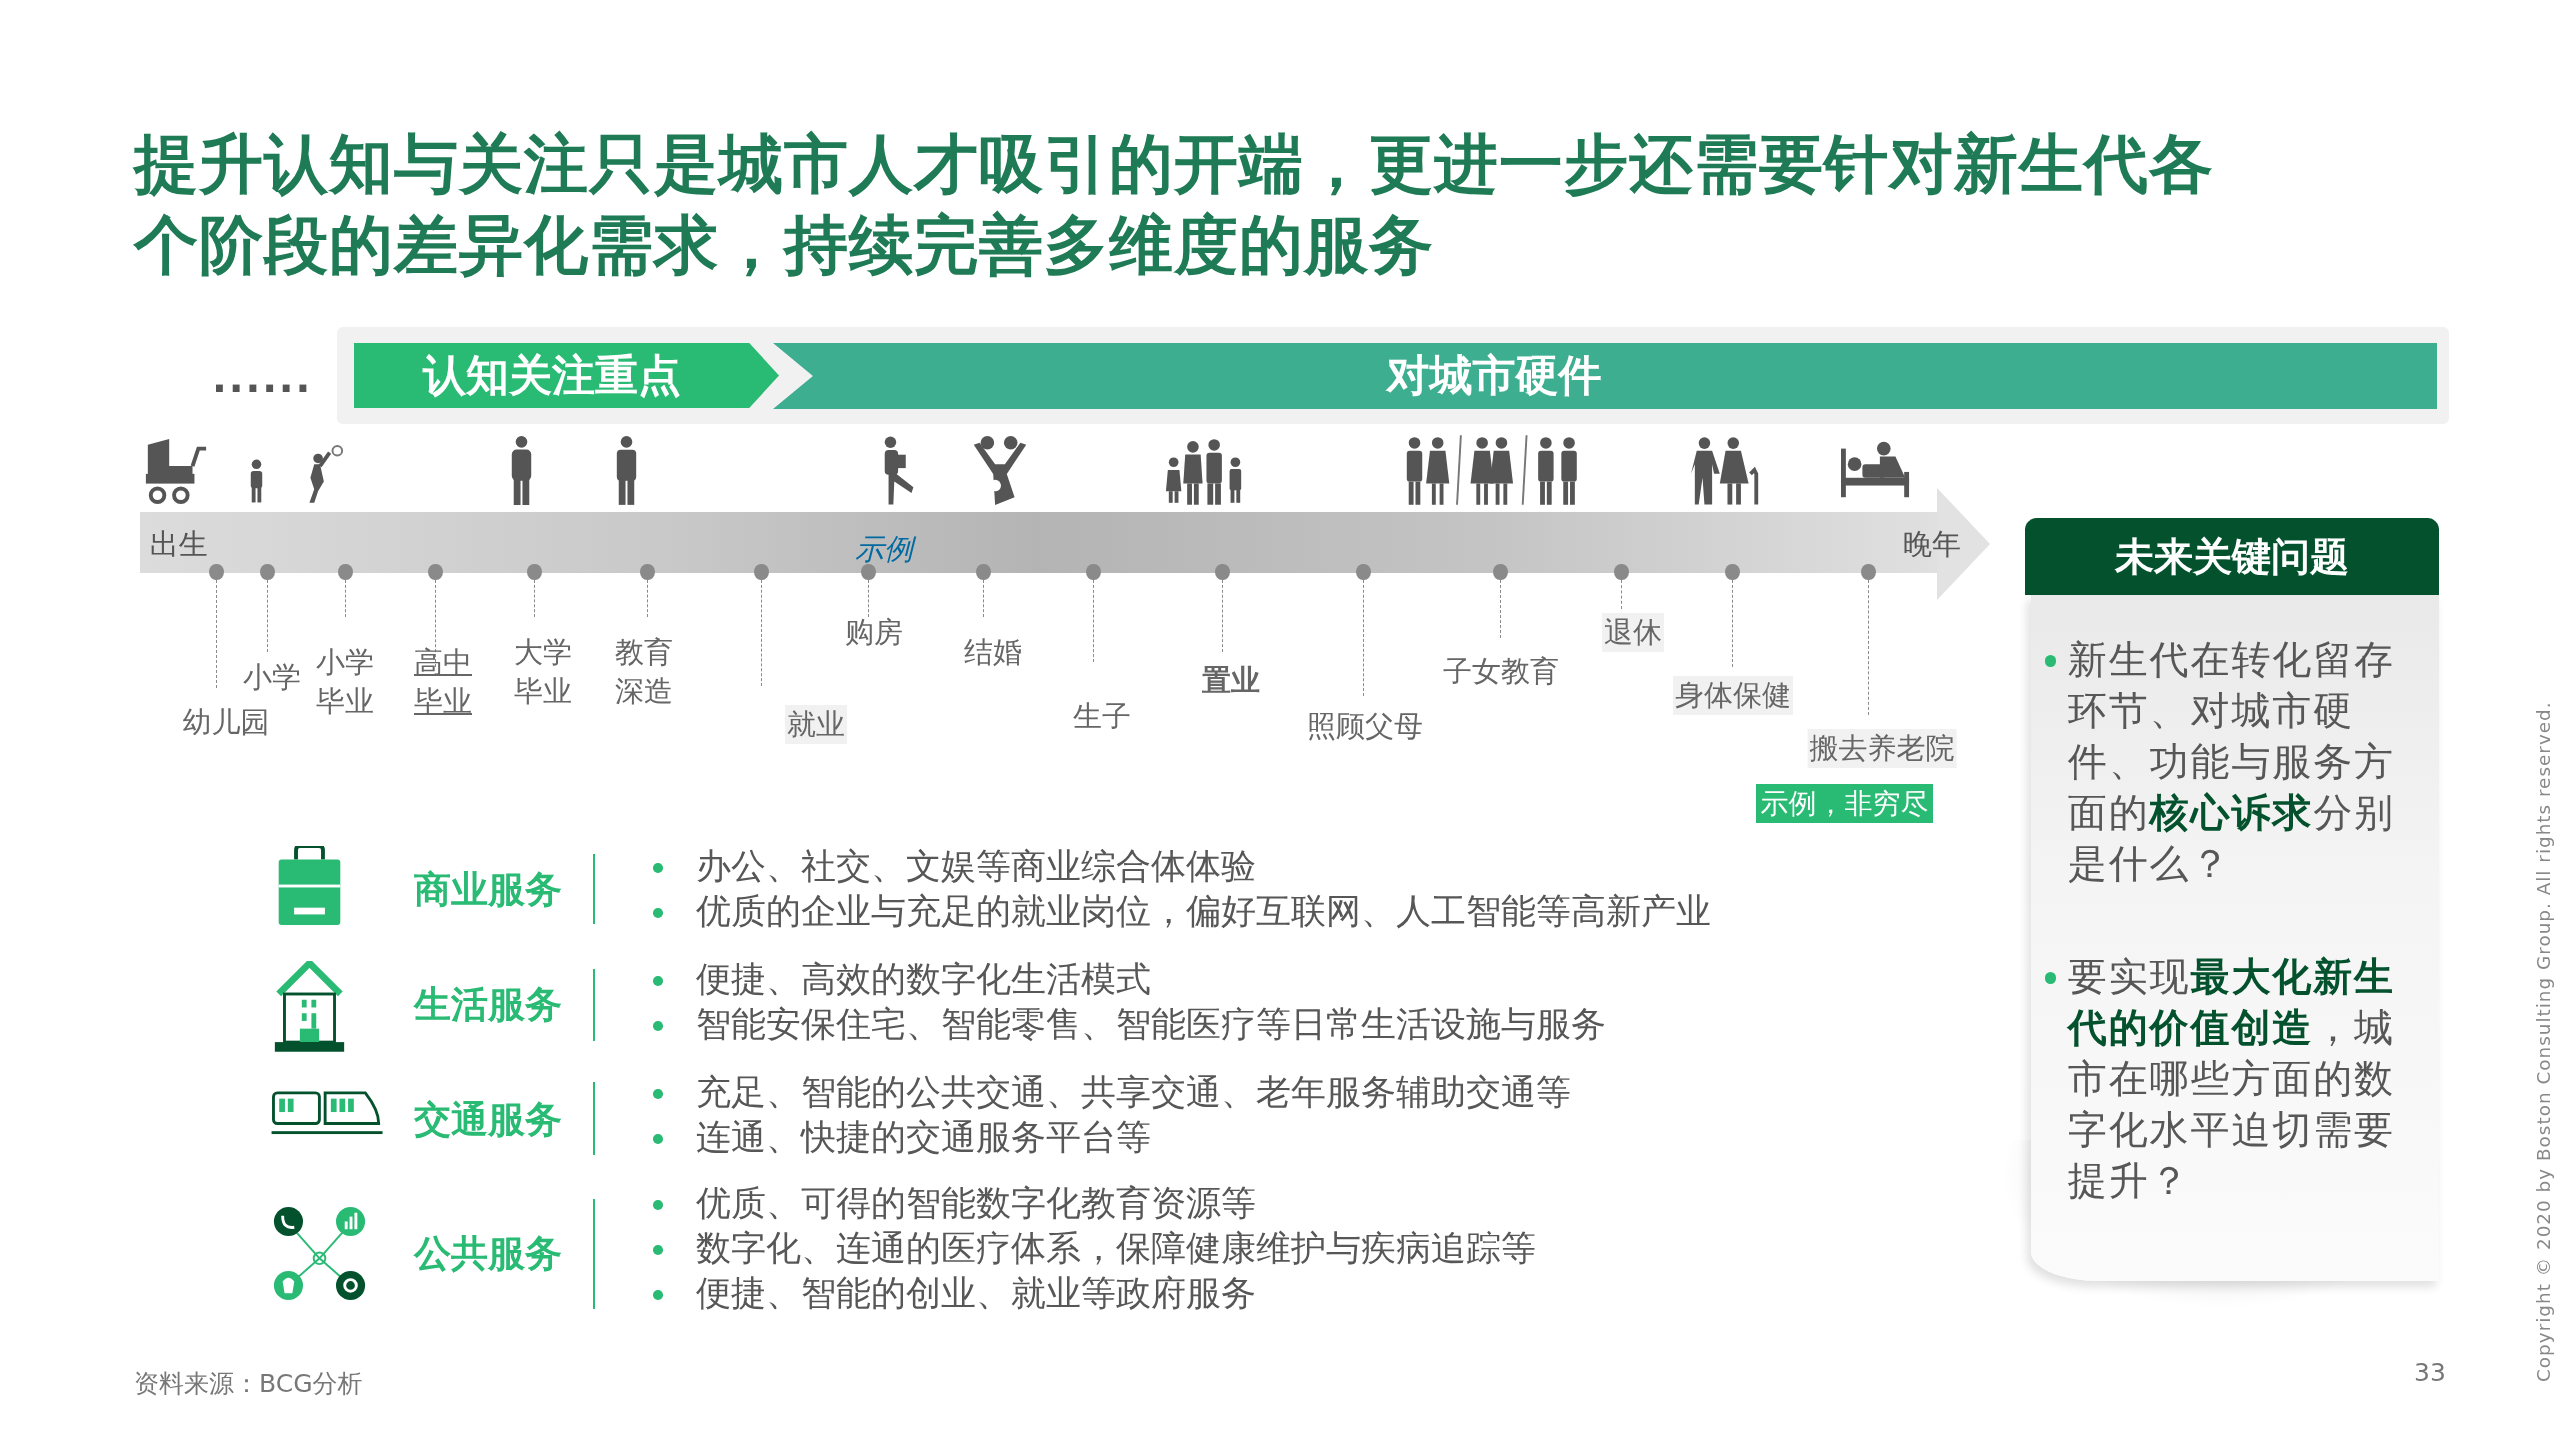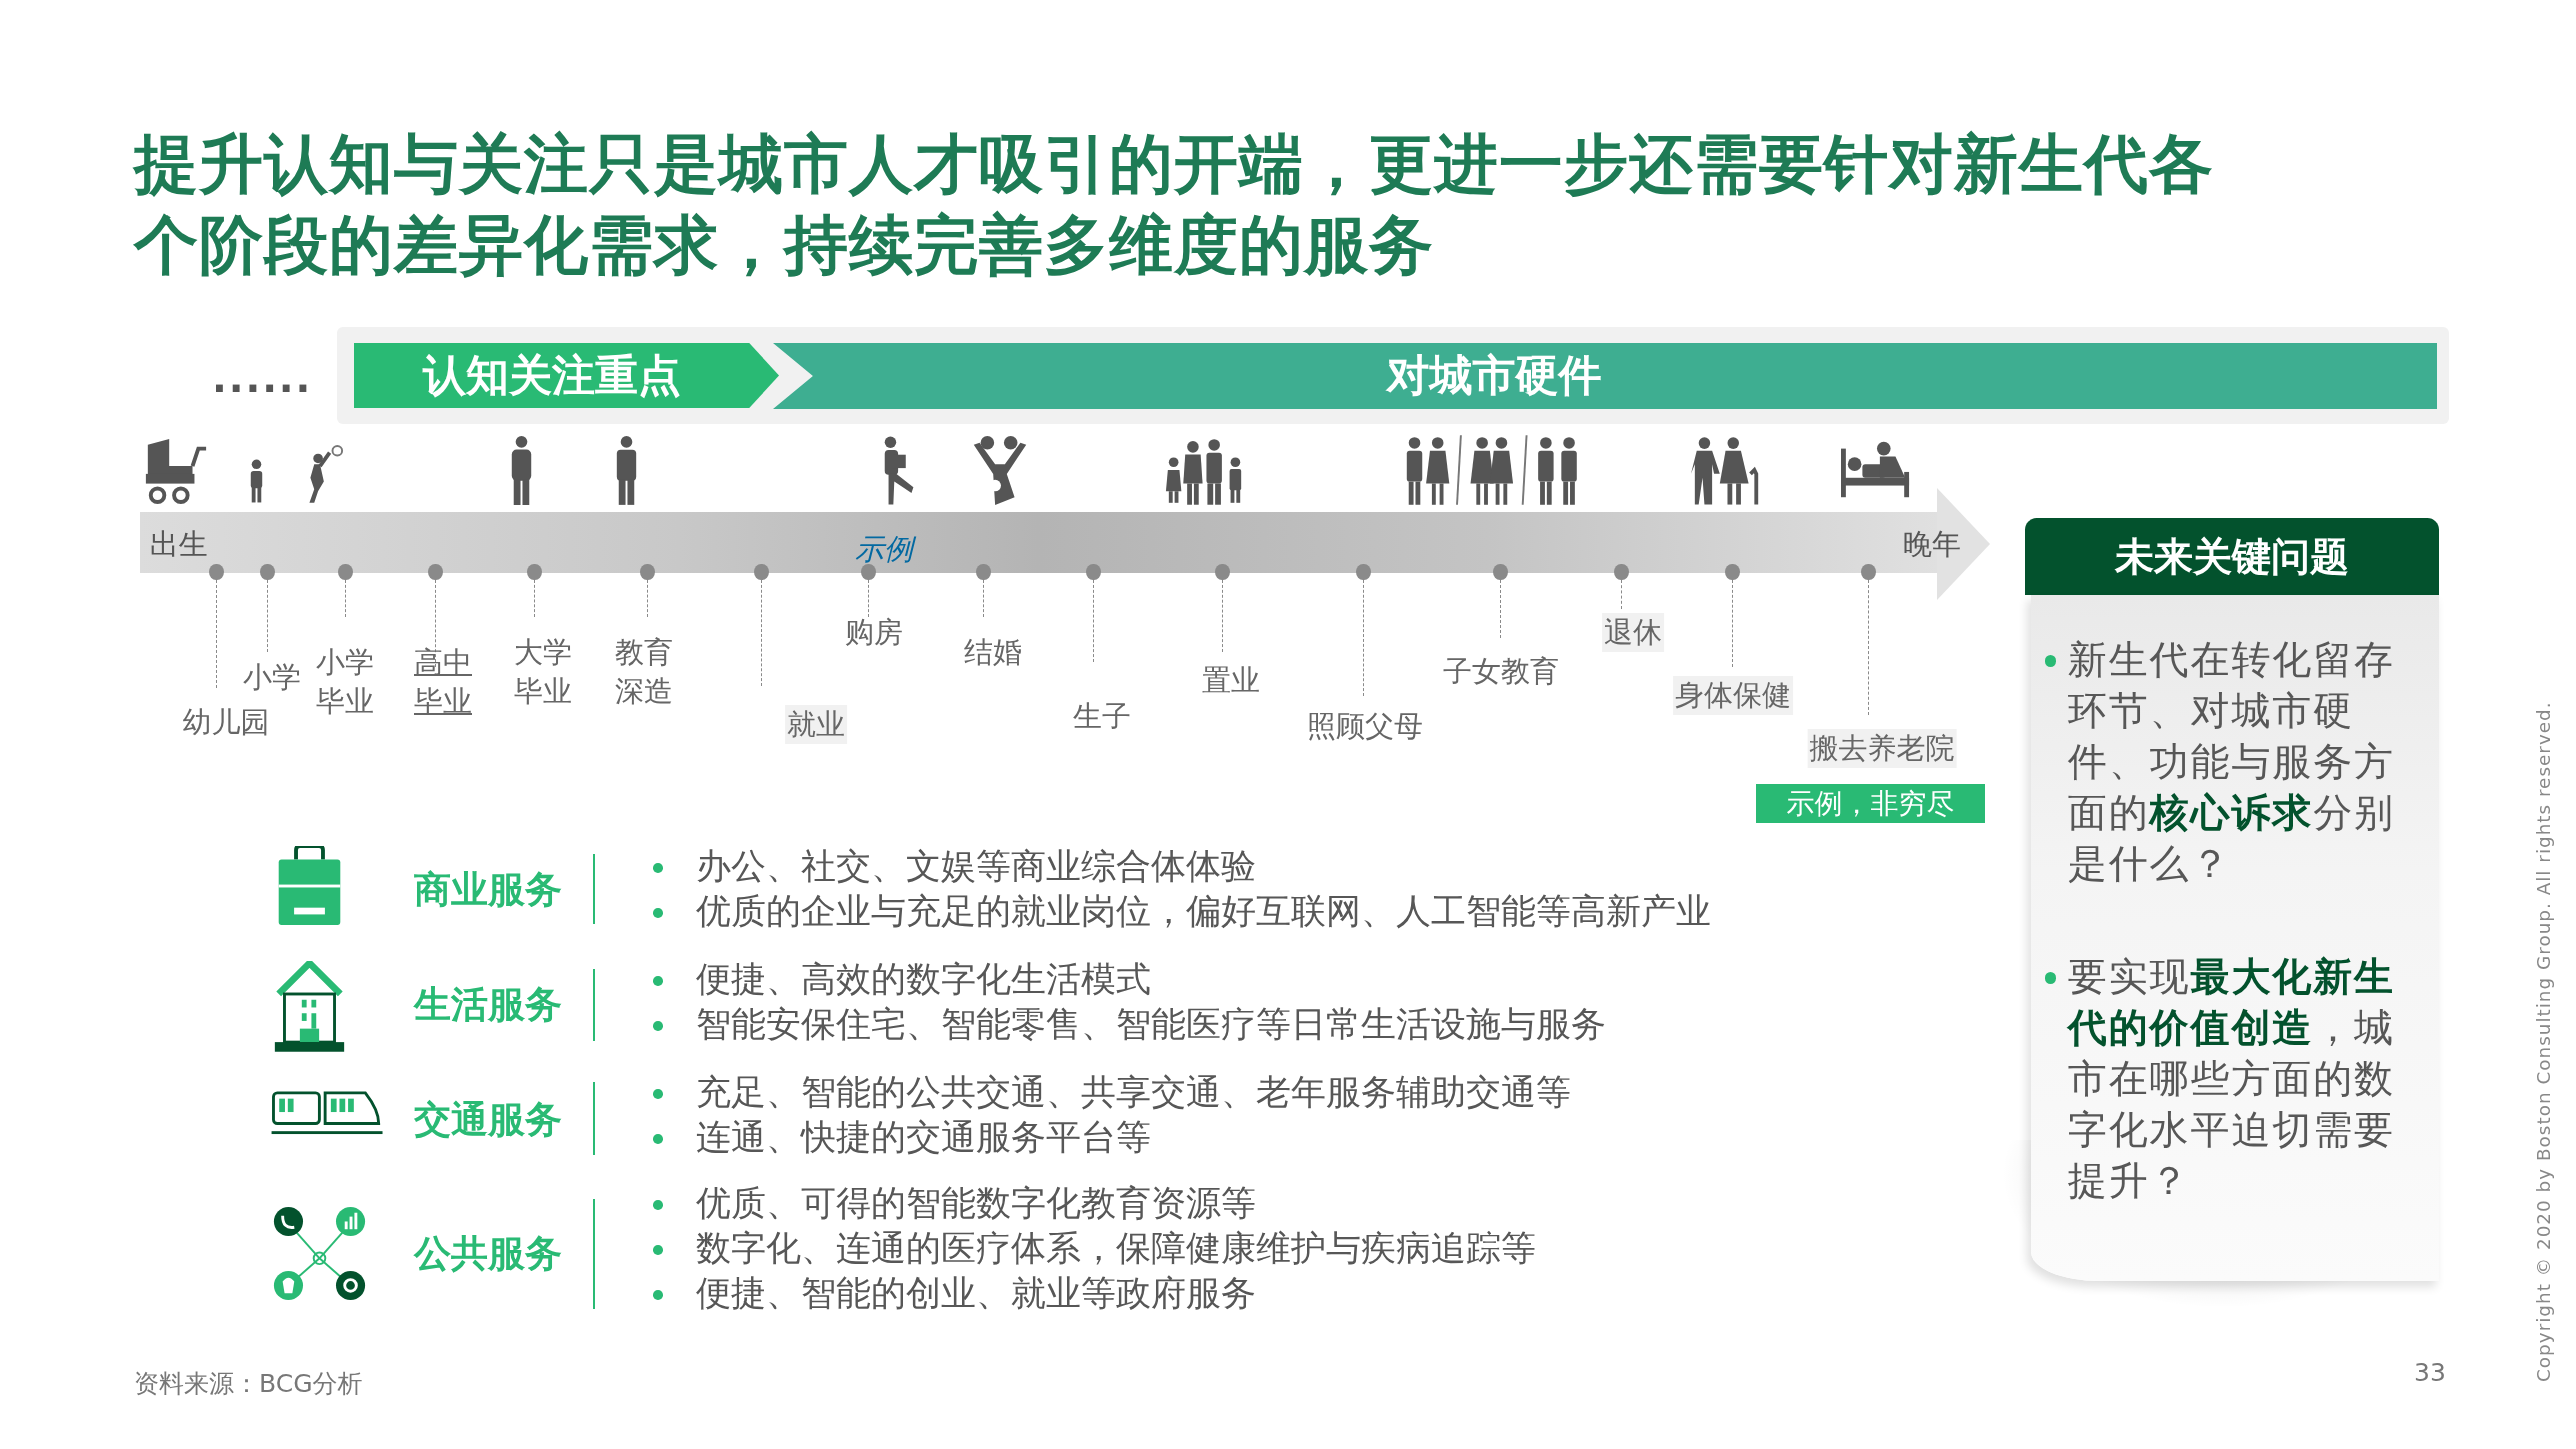--- a/index.html
+++ b/index.html
@@ -22,21 +22,21 @@
   .arrow-start { position: absolute; left: 9.7px; top: 37px; font-size: 29px; color: #555; }
   .arrow-end { position: absolute; left: 1763px; top: 37px; font-size: 29px; color: #555; }
   .arrow-watermark { position: absolute; left: 715px; top: 42px; font-size: 29px; color: #0369a1; font-style: italic; }
 
   .milestone { position: absolute; top: 564px; width: 1.9px; }
   .milestone .dot { position: absolute; left: -6.8px; top: 0; width: 14.5px; height: 16.4px; border-radius: 50%; background: #8a8a8a; }
   .milestone .line { position: absolute; left: 0; top: 15.5px; width: 0; border-left: 1.9px dashed #8a8a8a; }
   .ms-label { position: absolute; font-size: 29px; line-height: 39px; color: #666; white-space: nowrap; text-align: center; }
   .ms-label.hl { background: #f1f1f1; padding: 0 1.9px; }
 
-  .note-tag { position: absolute; left: 1756px; top: 784px; width: 229px; height: 39px; background: #29ba74; color: #fff; font-size: 28px; display: flex; align-items: center; justify-content: center; }
+  .note-tag { position: absolute; left: 1756px; top: 784px; width: 177px; height: 39px; background: #29ba74; color: #fff; font-size: 28px; display: flex; align-items: center; justify-content: center; }
 
   .svc { position: absolute; left: 271px; width: 1643px; }
   .svc-icon { position: absolute; left: 0; width: 106px; height: 106px; }
   .svc-label { position: absolute; left: 143px; font-size: 37px; font-weight: bold; color: #29ba74; white-space: nowrap; }
   .svc-divider { position: absolute; left: 322px; width: 1.9px; background: #29ba74; }
   .svc-items { position: absolute; left: 382px; list-style: none; }
   .svc-items li { font-size: 35px; line-height: 45px; color: #575757; white-space: nowrap; position: relative; padding-left: 43px; }
   .svc-items li::before { content: ""; position: absolute; left: 0; top: 19.3px; width: 9.7px; height: 9.7px; border-radius: 50%; background: #29ba74; }
 
   .card-shadow { position: absolute; left: 2000px; top: 1140px; width: 444px; height: 169px; background: radial-gradient(ellipse at 50% 20%, rgba(0,0,0,0.22), rgba(0,0,0,0) 70%); }
@@ -241,21 +241,21 @@
     <div class="ms-label" style="top: 633px; left: 993px; transform: translateX(-50%); white-space: pre;">结婚</div>
     <div class="milestone" style="left: 1093px;">
       <div class="dot"></div>
       <div class="line" style="height: 82px;"></div>
     </div>
     <div class="ms-label" style="top: 673px; left: 1102px; transform: translateX(-50%); white-space: pre; margin-top: 24px;">生子</div>
     <div class="milestone" style="left: 1222px;">
       <div class="dot"></div>
       <div class="line" style="height: 72px;"></div>
     </div>
-    <div class="ms-label" style="top: 661px; left: 1231px; transform: translateX(-50%); white-space: pre;">置业</div>
+    <div class="ms-label" style="top: 661px; left: 1231px; transform: translateX(-50%); white-space: pre; font-weight: bold;">置业</div>
     <div class="milestone" style="left: 1363px;">
       <div class="dot"></div>
       <div class="line" style="height: 116px;"></div>
     </div>
     <div class="ms-label" style="top: 707px; left: 1365px; transform: translateX(-50%); white-space: pre;">照顾父母</div>
     <div class="milestone" style="left: 1500px;">
       <div class="dot"></div>
       <div class="line" style="height: 58px;"></div>
     </div>
     <div class="ms-label" style="top: 652px; left: 1501px; transform: translateX(-50%); white-space: pre;">子女教育</div>

